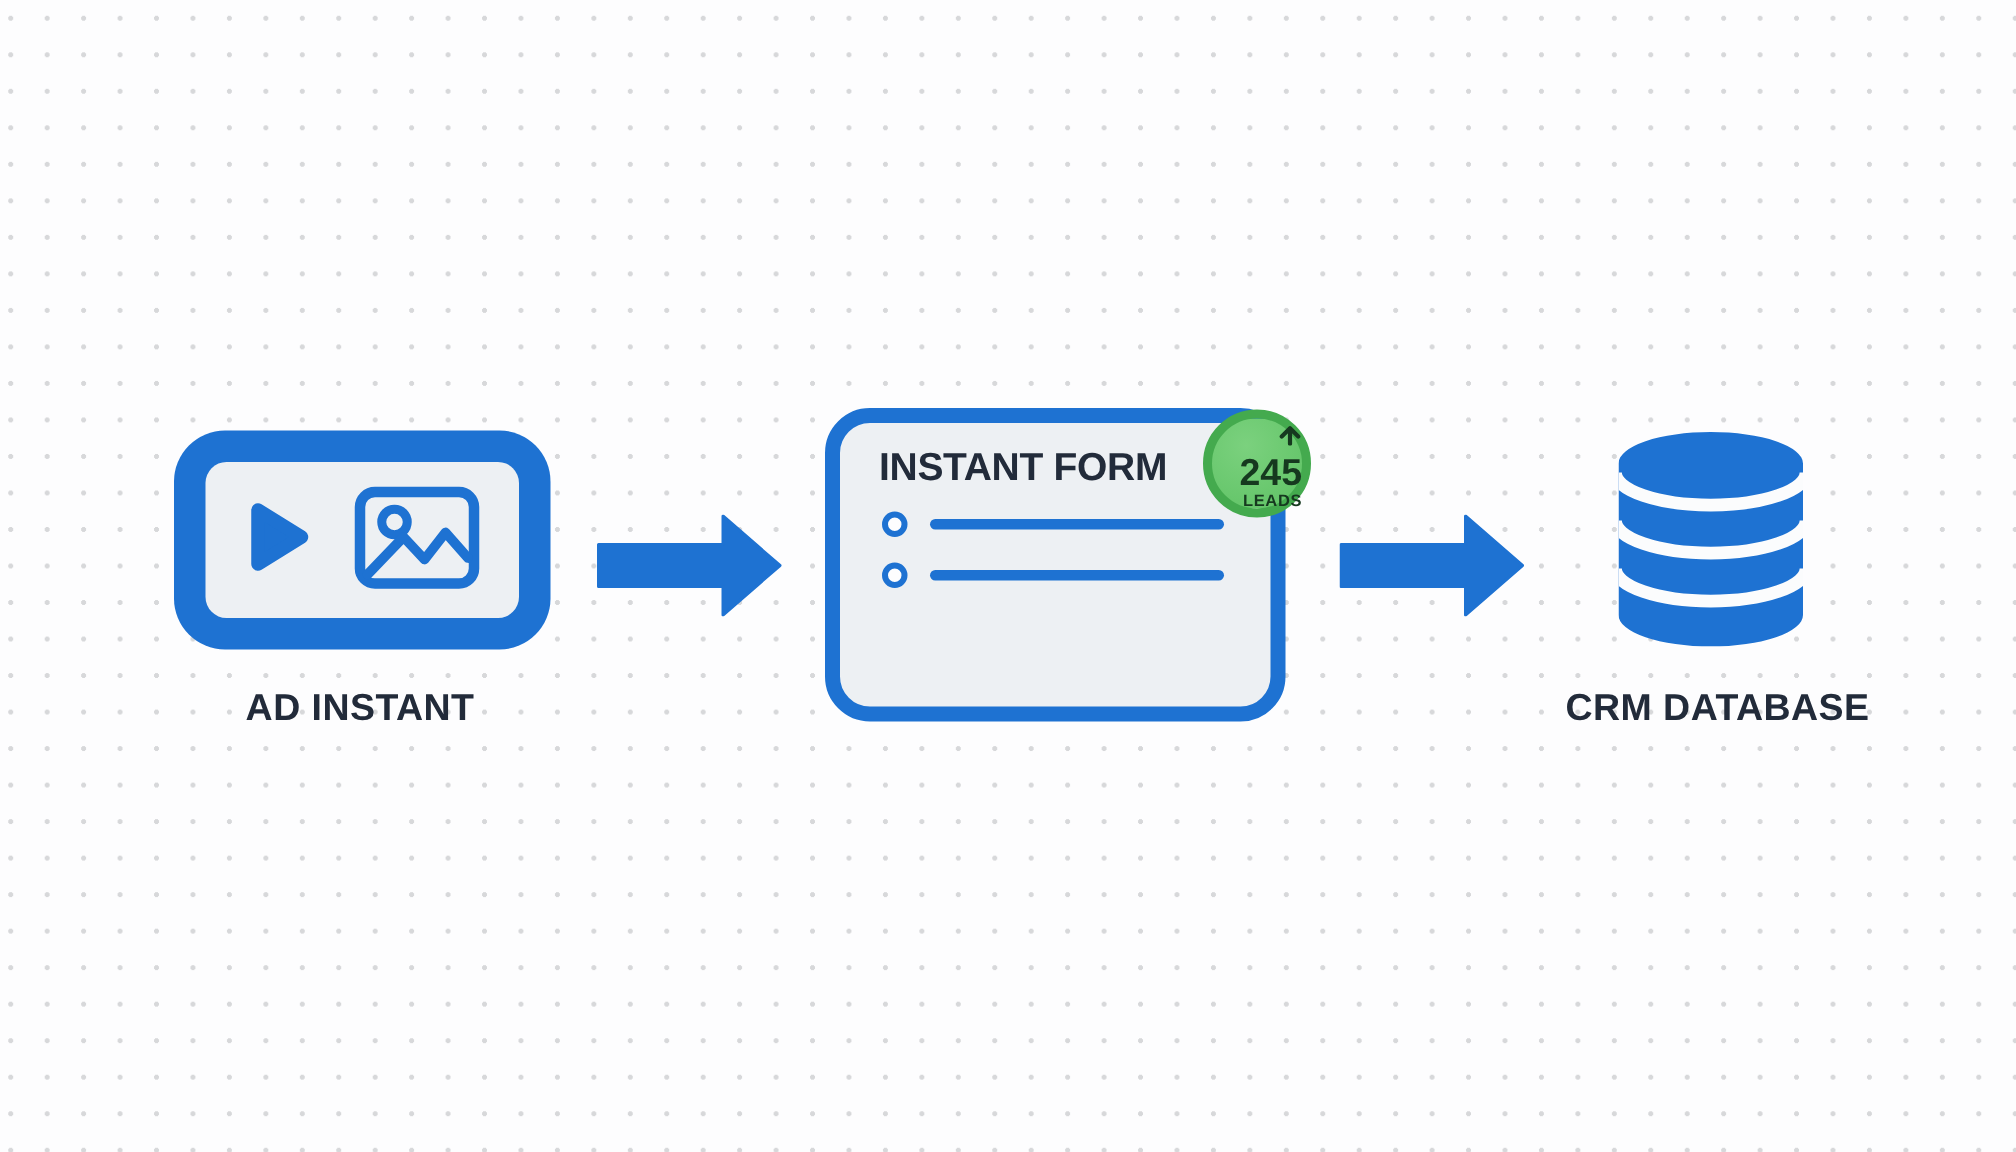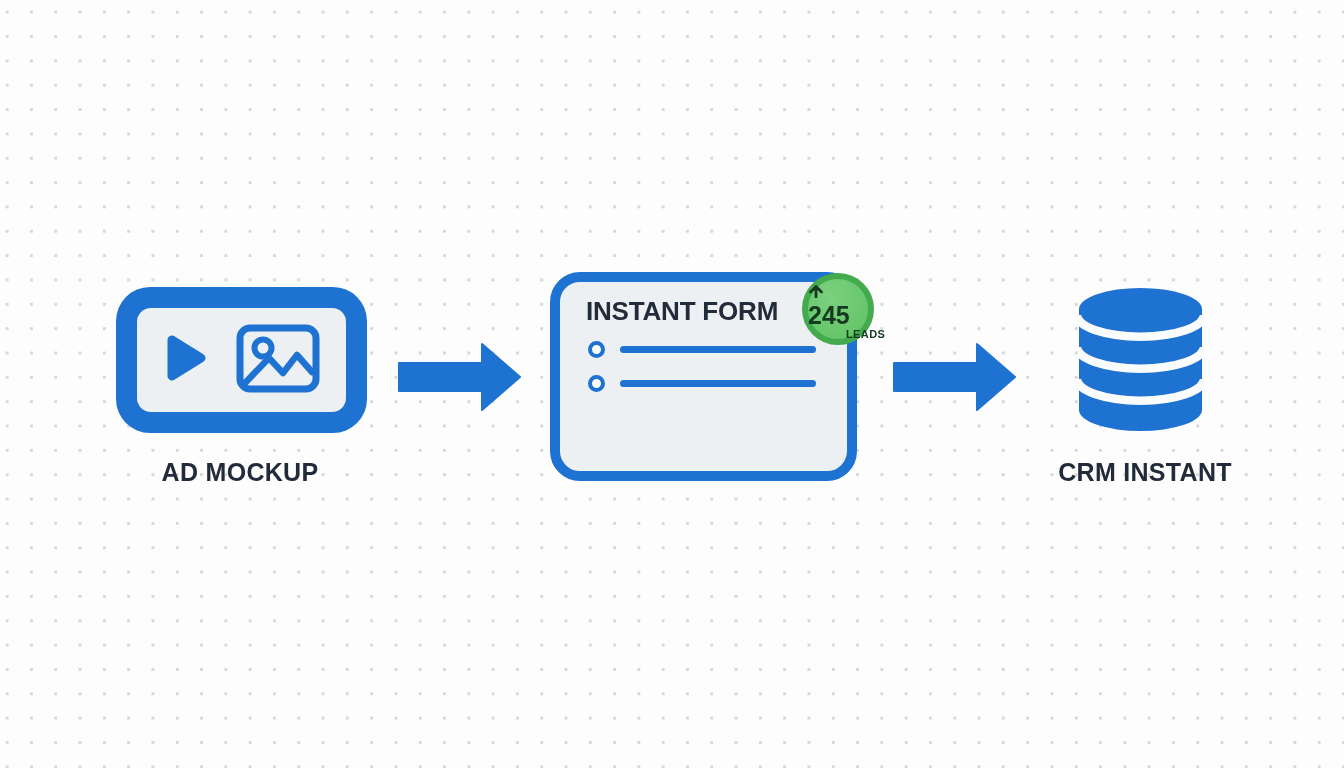--- a/index.html
+++ b/index.html
@@ -56,21 +56,21 @@
     position:absolute;left:80px;top:131px;width:130px;height:39px;
     background:#1e72d2;border:none;border-radius:20px;
     color:#ffffff;font-family:inherit;font-size:21px;font-weight:700;letter-spacing:.6px;
     display:flex;align-items:center;justify-content:center;cursor:pointer;
   }
   
   .leads-badge{
     position:absolute;left:802px;top:273px;width:72px;height:72px;box-sizing:border-box;
     border:6px solid #44aa4e;border-radius:50%;
     background:radial-gradient(circle at 38% 30%,#7bd17e,#5ec264);
-    z-index:2;display:flex;flex-direction:column;align-items:flex-start;justify-content:flex-start;
+    z-index:2;display:flex;flex-direction:column;align-items:flex-end;justify-content:flex-start;
     padding-top:5px;
   }
   .badge-count{font-size:25px;font-weight:800;color:#16391f;line-height:1;margin-top:1px;}
   .badge-unit{font-size:11px;font-weight:800;color:#16391f;letter-spacing:.4px;line-height:1.15;margin-left:38px;}
   
   .db-icon{position:absolute;left:1079px;top:288px;}
 </style>
 </head>
 <body>
 
@@ -85,21 +85,21 @@
       </span>
       <span class="image-icon">
         <svg width="84" height="69" viewBox="0 0 84 69" fill="none">
           <rect x="4" y="4" width="76" height="61" rx="10" stroke="#1e72d2" stroke-width="7"></rect>
           <circle cx="27" cy="24" r="8.5" stroke="#1e72d2" stroke-width="6"></circle>
           <path d="M9,59 L33,34 L47,49 L61,31 L76,48" stroke="#1e72d2" stroke-width="6.5" stroke-linejoin="round" stroke-linecap="round"></path>
         </svg>
       </span>
     </div>
   </div>
-  <div class="node-label label-ad">AD MOCKUP</div>
+  <div class="node-label label-ad">AD INSTANT</div>
 
   <span class="flow-arrow arrow-1">
     <svg width="124" height="68" viewBox="0 0 124 68">
       <polygon points="1,20 84,20 84,1 122,34 84,67 84,48 1,48" fill="#1e72d2" stroke="#1e72d2" stroke-width="2" stroke-linejoin="round"></polygon>
     </svg>
   </span>
 
   <div class="form-card">
     <div class="form-title">INSTANT FORM</div>
     <span class="field-dot dot-1"></span>
@@ -132,15 +132,15 @@
         </clipPath>
       </defs>
       <path d="M0,21 A61.5,21 0 0 1 123,21 L123,122 A61.5,21 0 0 1 0,122 Z" fill="#1e72d2"></path>
       <g clip-path="url(#dbclip)" stroke="#fbfcfd" stroke-width="8.5" fill="none">
         <path d="M-2,27 A61.5,21 0 0 0 125,27"></path>
         <path d="M-2,59 A61.5,21 0 0 0 125,59"></path>
         <path d="M-2,91 A61.5,21 0 0 0 125,91"></path>
       </g>
     </svg>
   </span>
-  <div class="node-label label-crm">CRM INSTANT</div>
+  <div class="node-label label-crm">CRM DATABASE</div>
 
 </div>
 
 </body></html>

